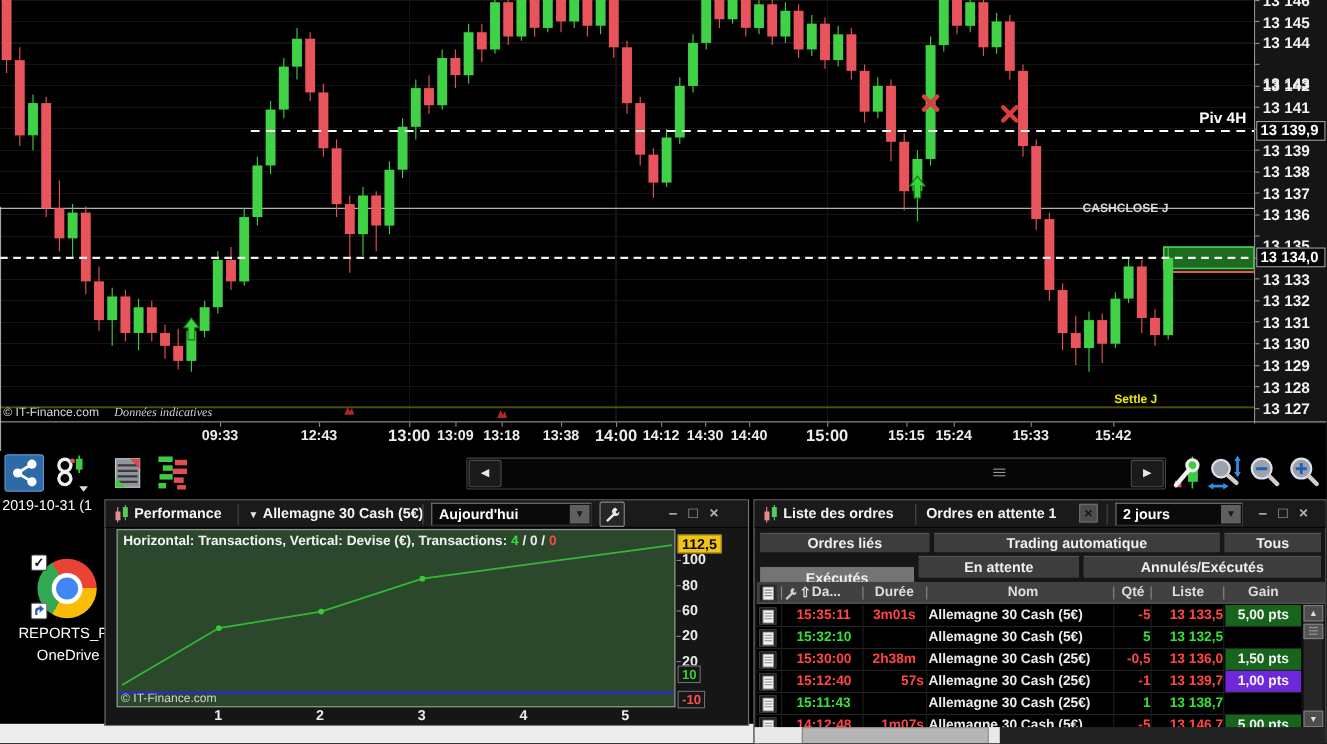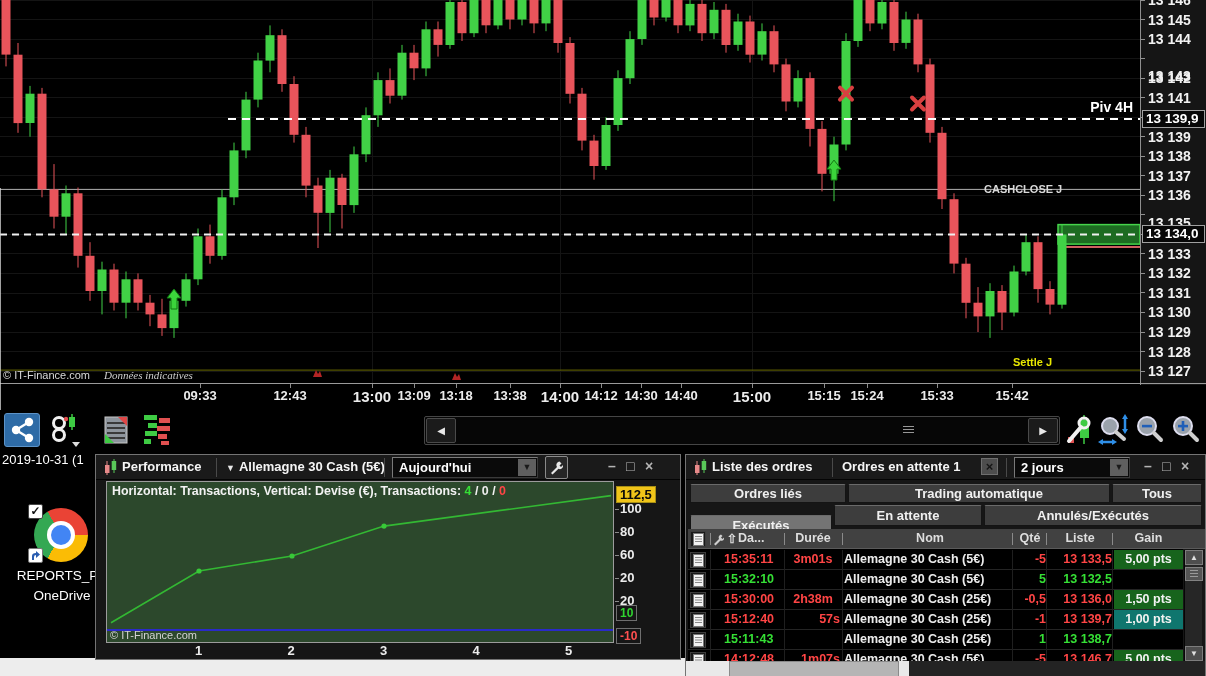--- a/index.html
+++ b/index.html
@@ -727,21 +727,21 @@
                 <line x1="2" y1="3.5" x2="9" y2="3.5" stroke="#888"></line>
                 <line x1="2" y1="6" x2="9" y2="6" stroke="#888"></line>
                 <line x1="2" y1="8.5" x2="9" y2="8.5" stroke="#888"></line>
               </svg>
             </div>
             <div class="ocell red" style="left: 36px; width: 70px;">15:12:40</div>
             <div class="ocell red" style="left: 98px; width: 54px; text-align: right;">57s</div>
             <div class="ocell wht" style="left: 156px; width: 172px;">Allemagne 30 Cash (25€)</div>
             <div class="ocell red" style="left: 326px; width: 32px; text-align: right;">-1</div>
             <div class="ocell red" style="left: 360px; width: 64px; text-align: right;">13 139,7</div>
-            <div class="gaincell" style="background: #0f766e;">1,00 pts</div>
+            <div class="gaincell" style="background: #6d28d9;">1,00 pts</div>
             <div style="position: absolute; left: 22px; top: 0px; width: 1px; height: 20px; background: rgb(31, 31, 31);"></div>
             <div style="position: absolute; left: 96px; top: 0px; width: 1px; height: 20px; background: rgb(31, 31, 31);"></div>
             <div style="position: absolute; left: 154px; top: 0px; width: 1px; height: 20px; background: rgb(31, 31, 31);"></div>
             <div style="position: absolute; left: 324px; top: 0px; width: 1px; height: 20px; background: rgb(31, 31, 31);"></div>
             <div style="position: absolute; left: 358px; top: 0px; width: 1px; height: 20px; background: rgb(31, 31, 31);"></div>
             <div style="position: absolute; left: 424px; top: 0px; width: 1px; height: 20px; background: rgb(31, 31, 31);"></div>
           </div>
           <div class="orow" style="top: 81px;">
             <div class="iconbox">
               <svg width="11" height="13">

